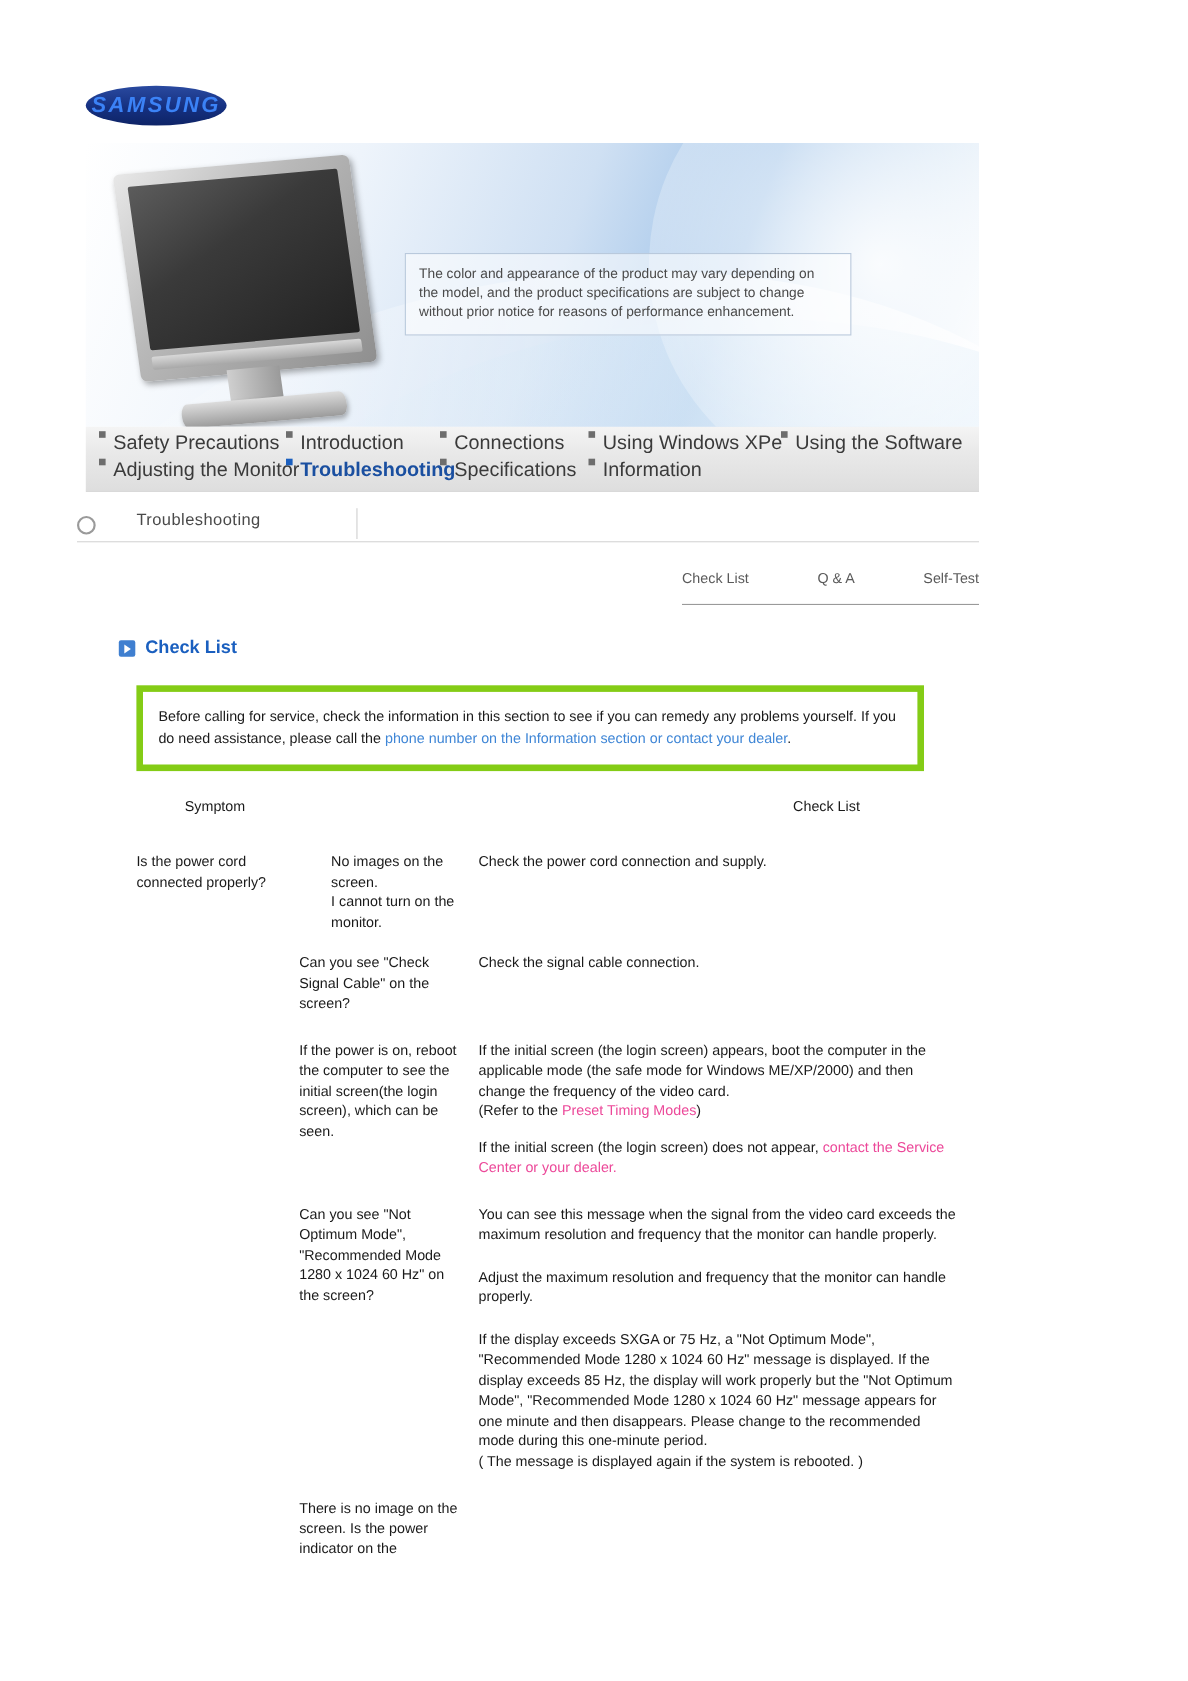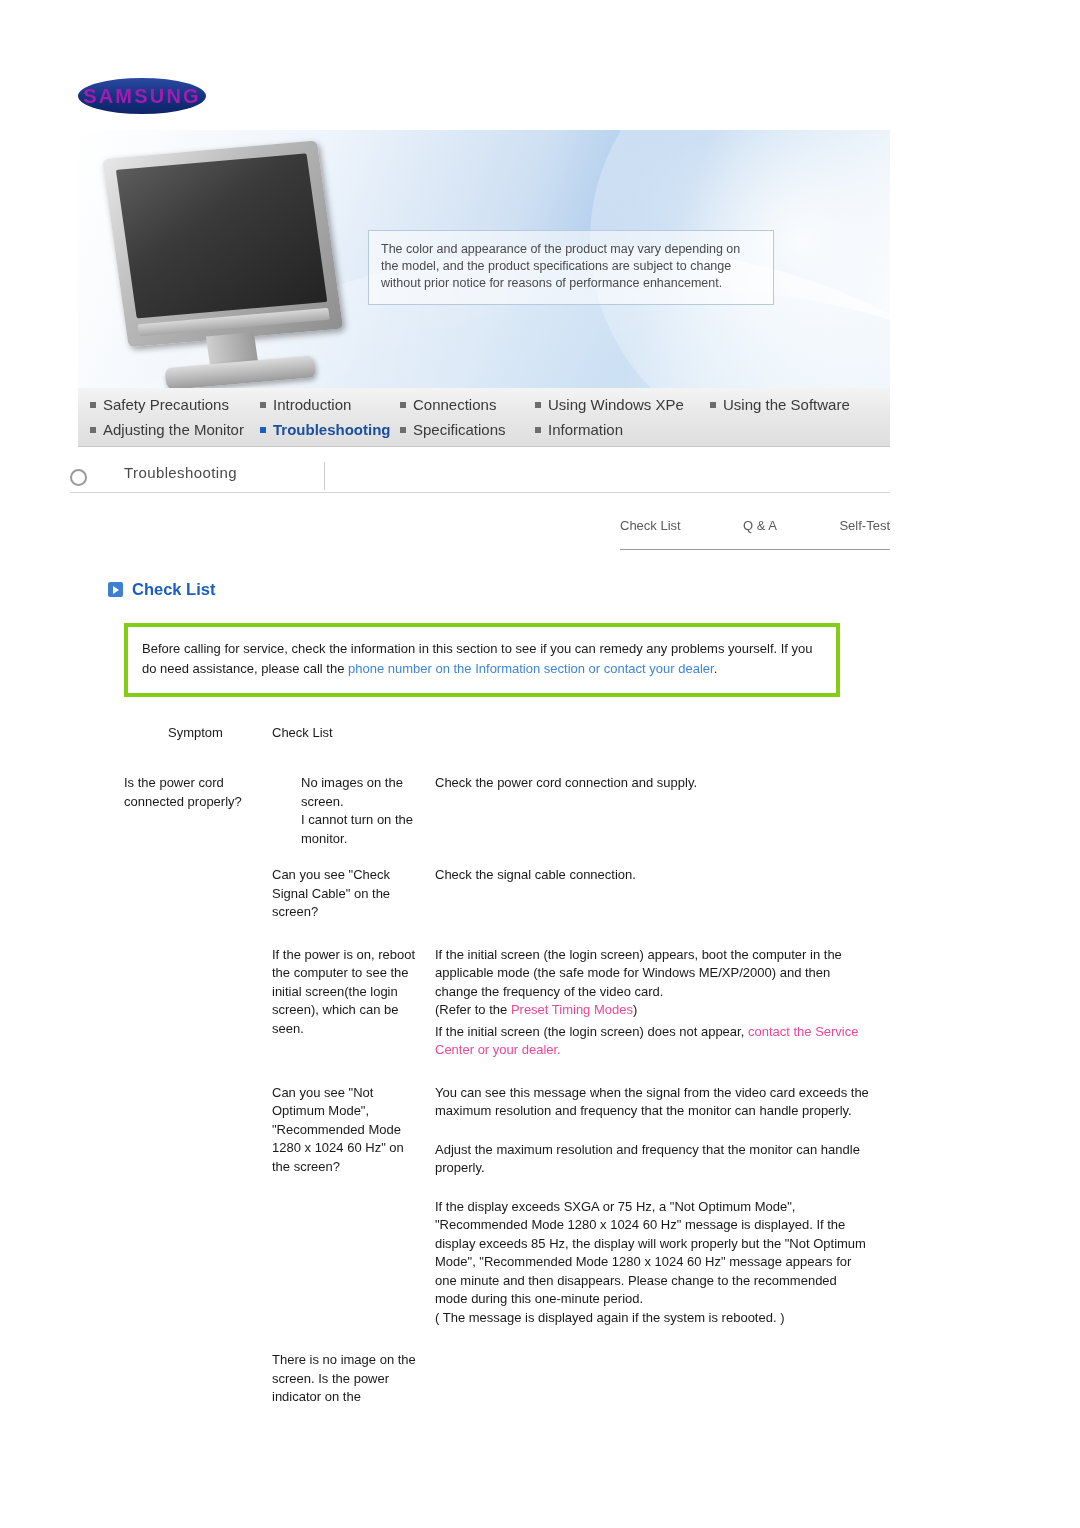--- a/index.html
+++ b/index.html
@@ -38,25 +38,26 @@
     background: #18378c;
     background: linear-gradient(180deg,#2a4aa0 0%, #153080 55%, #0e2467 100%);
   }
   .logo-text {
     position: absolute;
     left: 0; top: 0;
     width: 128px;
     height: 36px;
     line-height: 36px;
     text-align: center;
-    color: #a21caf;
+    color: #3b82f6;
     font-size: 20px;
     font-weight: bold;
     letter-spacing: 2.2px;
     font-family: "Liberation Sans", sans-serif;
+    font-style: italic;
   }
 
   
   .banner {
     position: absolute;
     left: 78px;
     top: 130px;
     width: 812px;
     height: 258px;
     overflow: hidden;
@@ -161,22 +162,21 @@
     position: absolute;
     left: 0;
     width: 812px;
     height: 25px;
     display: flex;
   }
   .nav-row.r1 { top: 4px; }
   .nav-row.r2 { top: 29px; }
   .nav-item {
     display: flex;
-    align-items: center;
-    font-size: 15px;
+    font-size: 18px;
     color: #3a3a3a;
     white-space: nowrap;
   }
   .nav-item .bullet {
     width: 6px; height: 6px;
     background: #6d6d6d;
     margin-right: 7px;
     flex: 0 0 auto;
   }
   .nav-item.active { color: #1a4fa0; font-weight: bold; }
@@ -266,21 +266,21 @@
     font-weight: bold;
     color: #1a5fbf;
   }
 
   
   .intro-box {
     position: absolute;
     left: 124px;
     top: 623px;
     width: 716px;
-    border: 4px solid #84cc16;
+    border: 6px solid #84cc16;
     padding: 12px 14px 14px 14px;
     box-sizing: border-box;
     font-size: 13px;
     line-height: 20px;
     color: #1a1a1a;
   }
   .intro-box .link { color: #3f86d6; }
 
   
   .tbl {
@@ -289,31 +289,32 @@
     top: 716px;
     width: 760px;
     font-size: 13px;
     line-height: 18.5px;
     color: #1a1a1a;
   }
   .tbl .head {
     display: flex;
     height: 34px;
     align-items: center;
+    justify-content: space-between;
   }
   .col-sym { width: 148px; flex: 0 0 148px; }
   .col-chk { width: 163px; flex: 0 0 163px; }
   .col-sol { flex: 1 1 auto; }
   .tbl .row {
     display: flex;
     margin-top: 8px;
   }
   .cell { padding-right: 12px; box-sizing: border-box; }
   .blue { color: #ec4899; }
-  .para + .para { margin-top: 3px; }
+  .para + .para { margin-top: 14px; }
 </style>
 </head>
 <body>
 
 <div class="page">
 
   <div class="logo-wrap">
     <div class="logo-ellipse"></div>
     <div class="logo-text">SAMSUNG</div>
   </div>

